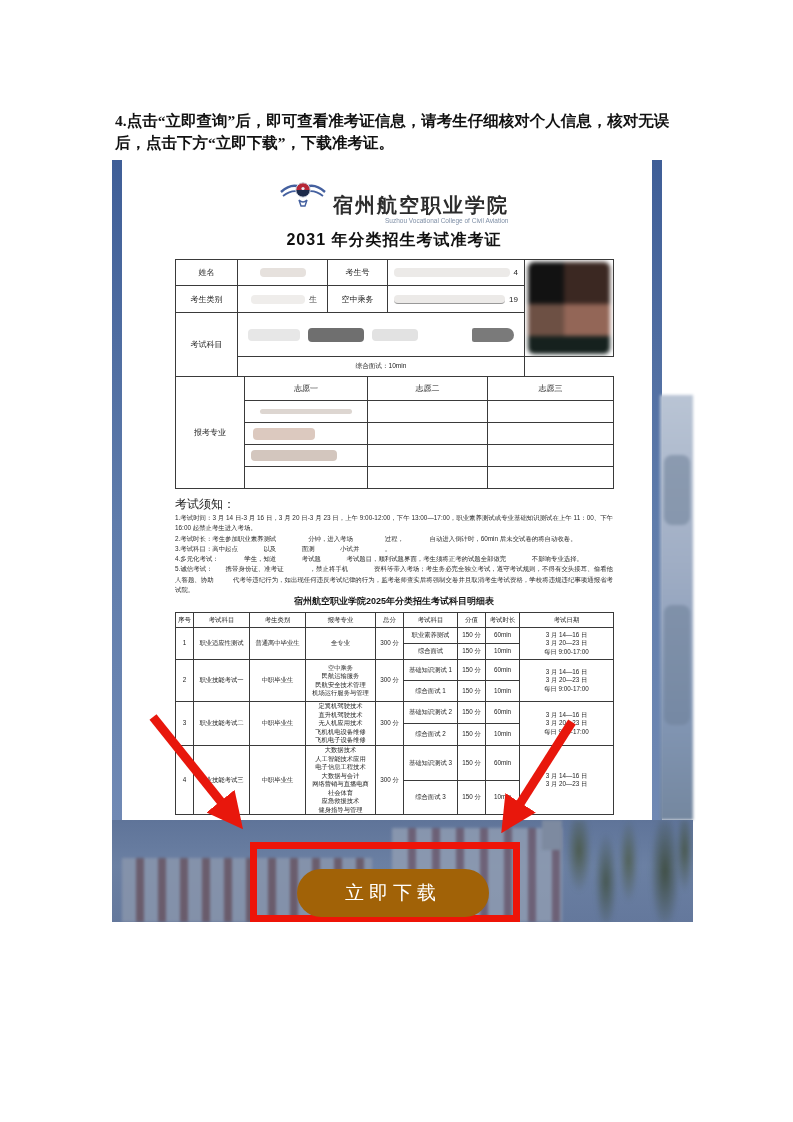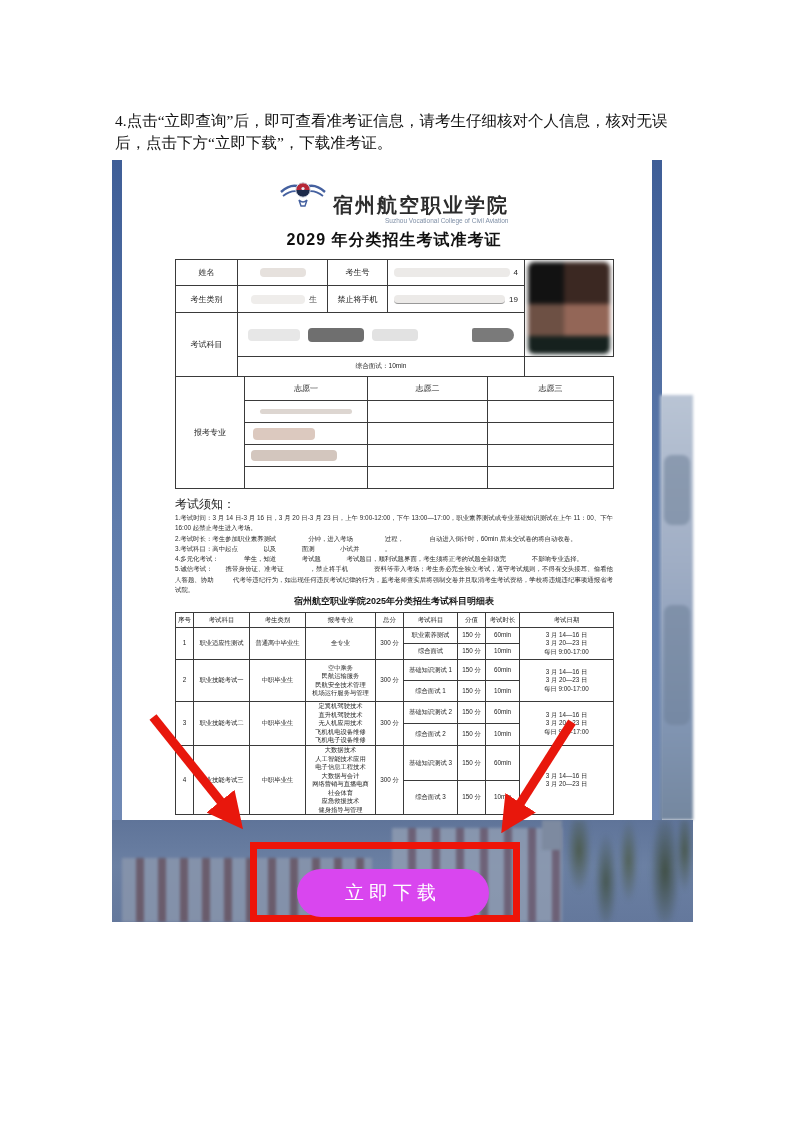--- a/index.html
+++ b/index.html
@@ -2,21 +2,21 @@
 <html><head>
 <meta charset="utf-8">
 <style>
   * { box-sizing: border-box; margin: 0; padding: 0; }
   html,body { width: 793px; height: 1122px; background:#fff; font-family:"Liberation Sans",sans-serif; }
   #page { position:relative; width:793px; height:1122px; background:#fff; overflow:hidden; }
 
   
   #intro { position:absolute; left:115px; top:110px; width:567px;
            font-family:"Liberation Serif",serif; font-size:15.5px; line-height:1.45;
-           color:#111; }
+           color:#111;font-weight:bold; }
 
   
   #shot { position:absolute; left:112px; top:158px; width:581px; height:764px; background:#fff; }
 
   .stripe { position:absolute; top:2px; width:10px; height:660px;
             background:linear-gradient(180deg,#3f5e97,#5f7cab 55%,#7089b4); }
   #stripe-left  { left:0; }
   #stripe-right { left:540px; }
 
   #photo-strip { position:absolute; left:548px; top:237px; width:33px; height:425px;
@@ -85,21 +85,21 @@
   #sched-table th { font-size:6.4px; height:15px; }
   #sched-table td { font-size:6.3px; text-align:center; vertical-align:middle; line-height:1.35; }
   .pre { white-space:pre-line; }
   .majors { line-height:1.18; font-size:6.1px; }
 
   
   #arrows { position:absolute; left:0; top:0; width:793px; height:1122px; pointer-events:none; }
   #dl-frame { position:absolute; left:250px; top:842px; width:270px; height:80px;
               border:7px solid #ee1408; }
   #dl-btn { position:absolute; left:297px; top:869px; width:192px; height:48px;
-            background:#d946ef; border:none; border-radius:26px; color:#fff;
+            background:#a16207; border:none; border-radius:26px; color:#fff;
             font-size:19px; letter-spacing:5px; font-family:"Liberation Sans",sans-serif;
             cursor:pointer; }
 </style>
 </head>
 <body>
 
 <div id="page">
 
   <p id="intro">4.点击“立即查询”后，即可查看准考证信息，请考生仔细核对个人信息，核对无误后，点击下方“立即下载”，下载准考证。</p>
 
@@ -128,21 +128,21 @@
               <circle cx="24" cy="12" r="7.2" fill="none" stroke="#d7dde8" stroke-width="1"></circle>
               <circle cx="24" cy="10.5" r="1.6" fill="#e8ecf4"></circle>
               <path d="M20 22 Q24 26 28 22 L26 28 L22 28 z" fill="none" stroke="#44609f" stroke-width="1.4"></path>
             </svg>
           </span>
           <span>
             <div id="school-cn">宿州航空职业学院</div>
             <div id="school-en">Suzhou Vocational College of Civil Aviation</div>
           </span>
         </div>
-        <div id="ticket-title">2029 年分类招生考试准考证</div>
+        <div id="ticket-title">2031 年分类招生考试准考证</div>
       </div>
 
       <table id="info-table">
         <colgroup>
             <col style="width:62px">
             <col style="width:90px">
             <col style="width:60px">
             <col style="width:137px">
             <col style="width:89px">
           </colgroup>
@@ -170,21 +170,21 @@
           </td>
         </tr>
         <tr style="height:27px">
           <td class="lbl">考生类别</td>
           <td class="valcell">
                 <div class="vflex">
                   <div class="blob" style="width:54px;background:#efedeb"></div>
                   <span class="suffix" style="color:#444">生</span>
                 </div>
               </td>
-          <td class="lbl">禁止将手机</td>
+          <td class="lbl">空中乘务</td>
           <td>
             <div class="vflex">
                   <div class="blob" style="flex:1;background:#eceae8;border-bottom:1px solid #999"></div>
                   <span class="suffix">19</span>
                 </div>
           </td>
         </tr>
         <tr style="height:44px">
           <td class="lbl" rowspan="2">考试科目</td>
           <td colspan="3" style="padding:0;height:24px;border-bottom:none">

